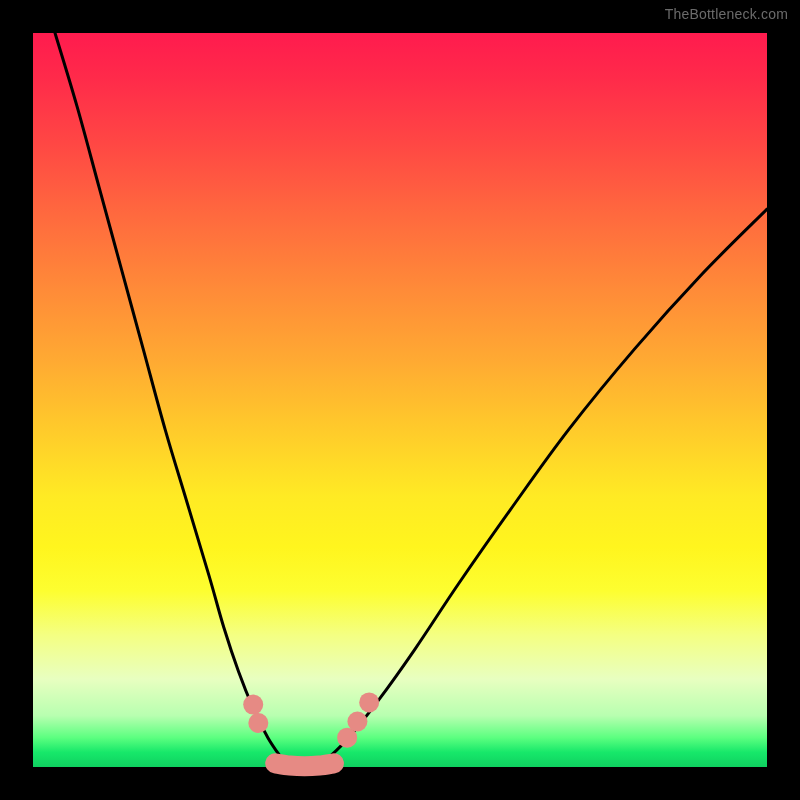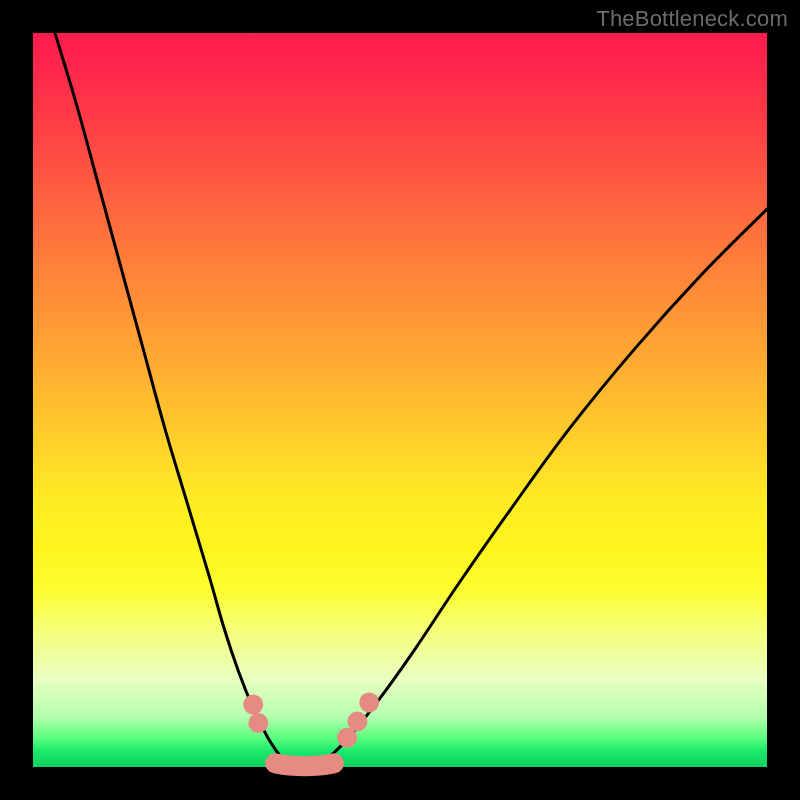--- a/index.html
+++ b/index.html
@@ -42,21 +42,21 @@
       #5cff80 96%,
       #17e86a 98%,
       #0fd060 100%
     );
   }
   .watermark {
     position: absolute;
     top: 6px;
     right: 12px;
     color: #6b6b6b;
-    font-size: 22px;
+    font-size: 14px;
     font-weight: 400;
     letter-spacing: 0.2px;
     z-index: 10;
   }
   svg.curves {
     position: absolute;
     left: 0;
     top: 0;
     width: 734px;
     height: 734px;

